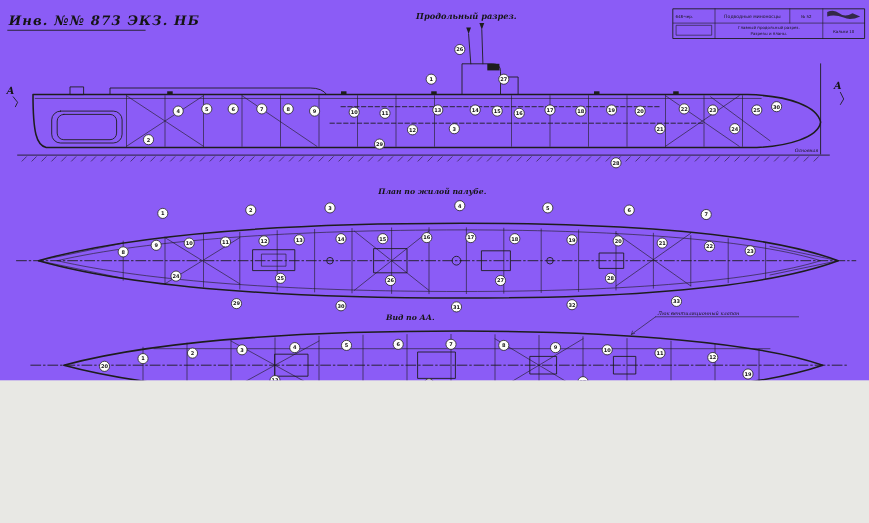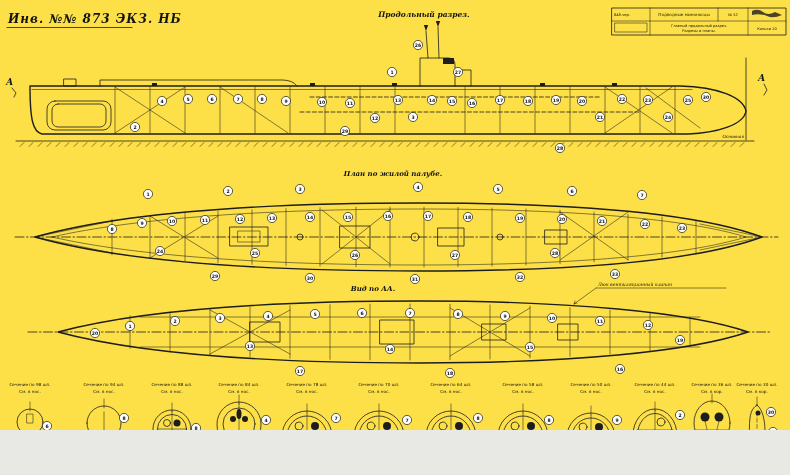--- a/index.html
+++ b/index.html
@@ -1,16 +1,16 @@
 <!DOCTYPE html>
 <html><head>
 <meta charset="utf-8">
 <style>
   html,body{margin:0;padding:0;background:#e8e8e4;}
-  .sheet{position:relative;width:790px;height:430px;background:#fde047;overflow:hidden;
+  .sheet{position:relative;width:790px;height:346px;background:#8b5cf6;overflow:hidden;
          font-family:"DejaVu Sans",sans-serif;}
   svg{display:block}
   .ln{fill:none;stroke:#1d1d1d;stroke-width:0.8;stroke-linecap:round;stroke-linejoin:round}
   .lw{stroke-width:1.4}
   .th{stroke-width:0.55}
   .dash{stroke-dasharray:4 2.2}
   .cdash{stroke-dasharray:9 2.5 1.5 2.5}
   .ik{fill:#1d1d1d;stroke:none}
   .callout{fill:#fdfdfb;stroke:#1d1d1d;stroke-width:0.7}
   text{fill:#141414;stroke:none}

